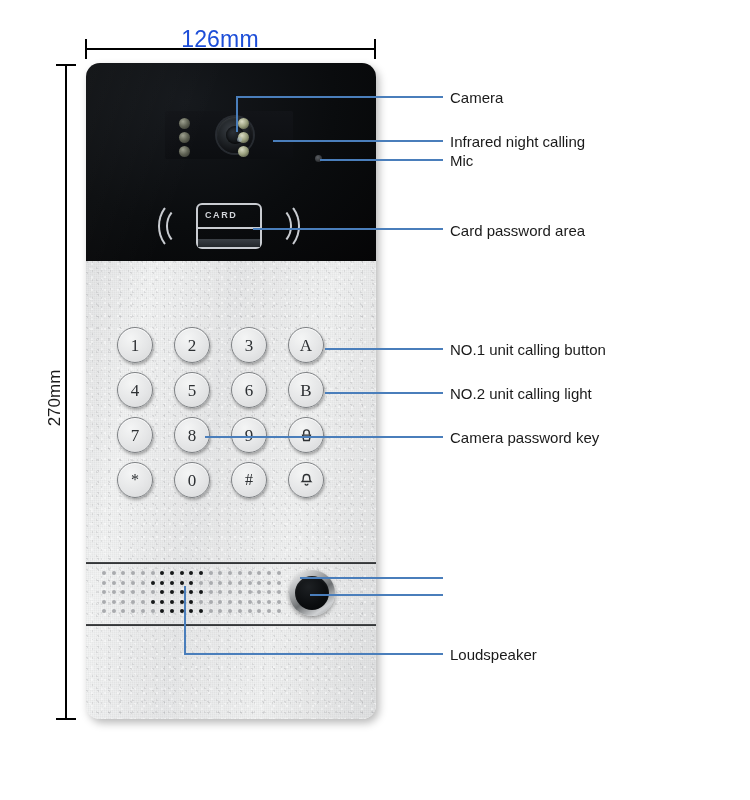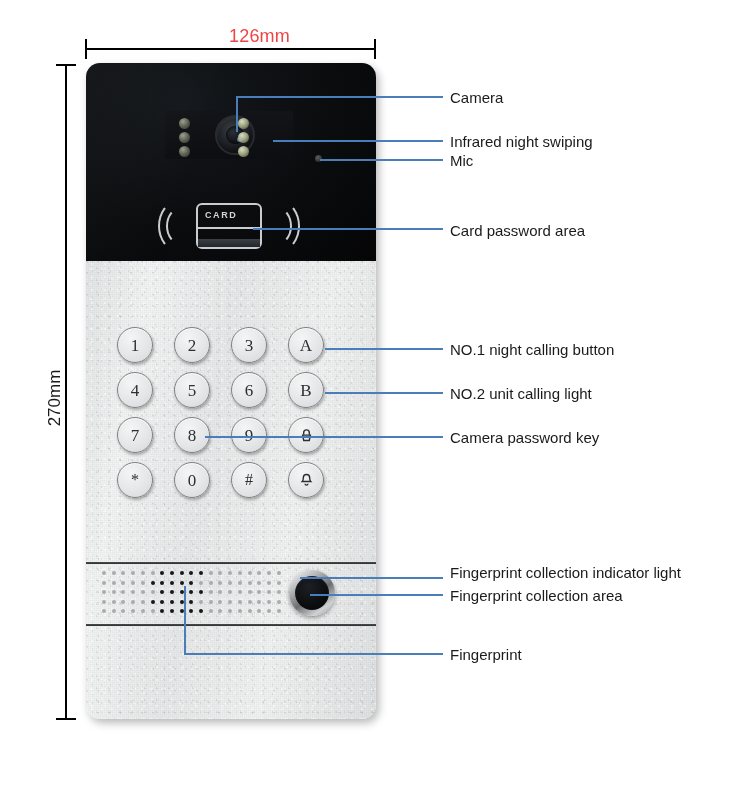--- a/index.html
+++ b/index.html
@@ -5,22 +5,22 @@
   html,body{margin:0;padding:0;}
   body{
     width:750px;height:800px;background:#ffffff;
     font-family:"Liberation Sans", sans-serif;
     color:#111;position:relative;overflow:hidden;
   }
   #stage{position:absolute;left:0;top:0;width:750px;height:800px;}
 
   
   .dim-top-label{
-    position:absolute;left:150px;top:26px;width:140px;text-align:right;
-    font-size:18px;color:#ef4444;letter-spacing:.2px;
+    position:absolute;left:150px;top:26px;width:140px;text-align:center;
+    font-size:23px;color:#1d4ed8;letter-spacing:.2px;
   }
   .dim-top-line{position:absolute;left:86px;top:48px;width:290px;height:2px;background:#000;}
   .dim-top-capL{position:absolute;left:85px;top:39px;width:2px;height:20px;background:#000;}
   .dim-top-capR{position:absolute;left:374px;top:39px;width:2px;height:20px;background:#000;}
 
   .dim-left-line{position:absolute;left:65px;top:65px;width:2px;height:655px;background:#000;}
   .dim-left-capT{position:absolute;left:56px;top:64px;width:20px;height:2px;background:#000;}
   .dim-left-capB{position:absolute;left:56px;top:718px;width:20px;height:2px;background:#000;}
   .dim-left-label{
     position:absolute;left:-5px;top:388px;width:120px;text-align:center;
@@ -346,40 +346,38 @@
     <div class="fp">
       <div class="fp-inner"></div>
     </div>
   </div>
 
   <div class="lead lead-v" style="left:236px;top:96px;height:36px;"></div>
   <div class="lead lead-h" style="left:236px;top:96px;width:207px;"></div>
   <div class="ann" style="left:450px;top:90px;">Camera</div>
 
   <div class="lead lead-h" style="left:273px;top:140px;width:170px;"></div>
-  <div class="ann" style="left:450px;top:134px;">Infrared night swiping</div>
+  <div class="ann" style="left:450px;top:134px;">Infrared night calling</div>
 
   <div class="lead lead-h" style="left:320px;top:159px;width:123px;"></div>
   <div class="ann" style="left:450px;top:153px;">Mic</div>
 
   <div class="lead lead-h" style="left:253px;top:228px;width:190px;"></div>
   <div class="ann" style="left:450px;top:223px;">Card password area</div>
 
   <div class="lead lead-h" style="left:325px;top:348px;width:118px;"></div>
-  <div class="ann" style="left:450px;top:342px;">NO.1 night calling button</div>
+  <div class="ann" style="left:450px;top:342px;">NO.1 unit calling button</div>
 
   <div class="lead lead-h" style="left:325px;top:392px;width:118px;"></div>
   <div class="ann" style="left:450px;top:386px;">NO.2 unit calling light</div>
 
   <div class="lead lead-h" style="left:205px;top:436px;width:238px;"></div>
   <div class="ann" style="left:450px;top:430px;">Camera password key</div>
 
   <div class="lead lead-h" style="left:300px;top:577px;width:143px;"></div>
-  <div class="ann" style="left:450px;top:565px;">Fingerprint collection indicator light</div>
 
   <div class="lead lead-h" style="left:310px;top:594px;width:133px;"></div>
-  <div class="ann" style="left:450px;top:588px;">Fingerprint collection area</div>
 
   <div class="lead lead-v" style="left:184px;top:586px;height:69px;"></div>
   <div class="lead lead-h" style="left:184px;top:653px;width:259px;"></div>
-  <div class="ann" style="left:450px;top:647px;">Fingerprint</div>
+  <div class="ann" style="left:450px;top:647px;">Loudspeaker</div>
 
 </div>
 
 </body></html>

